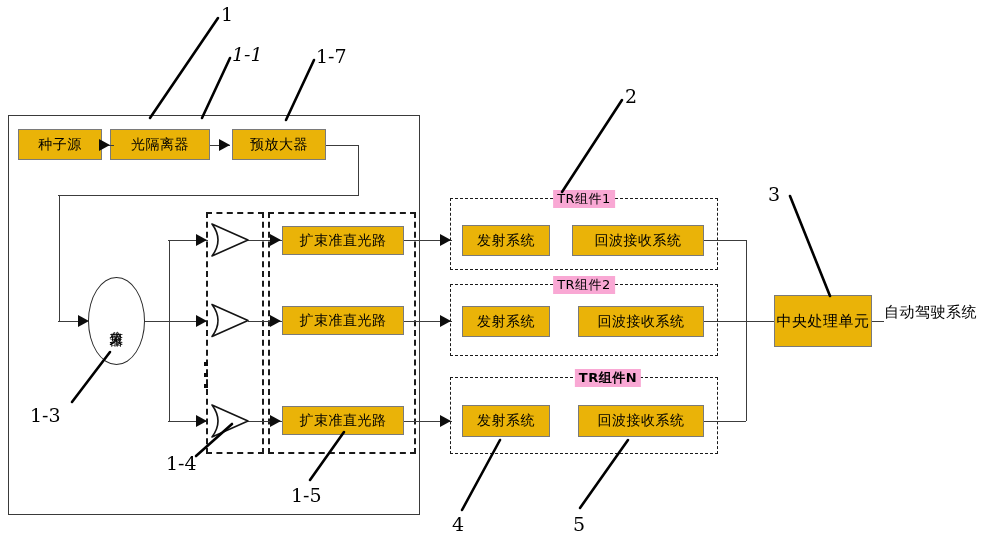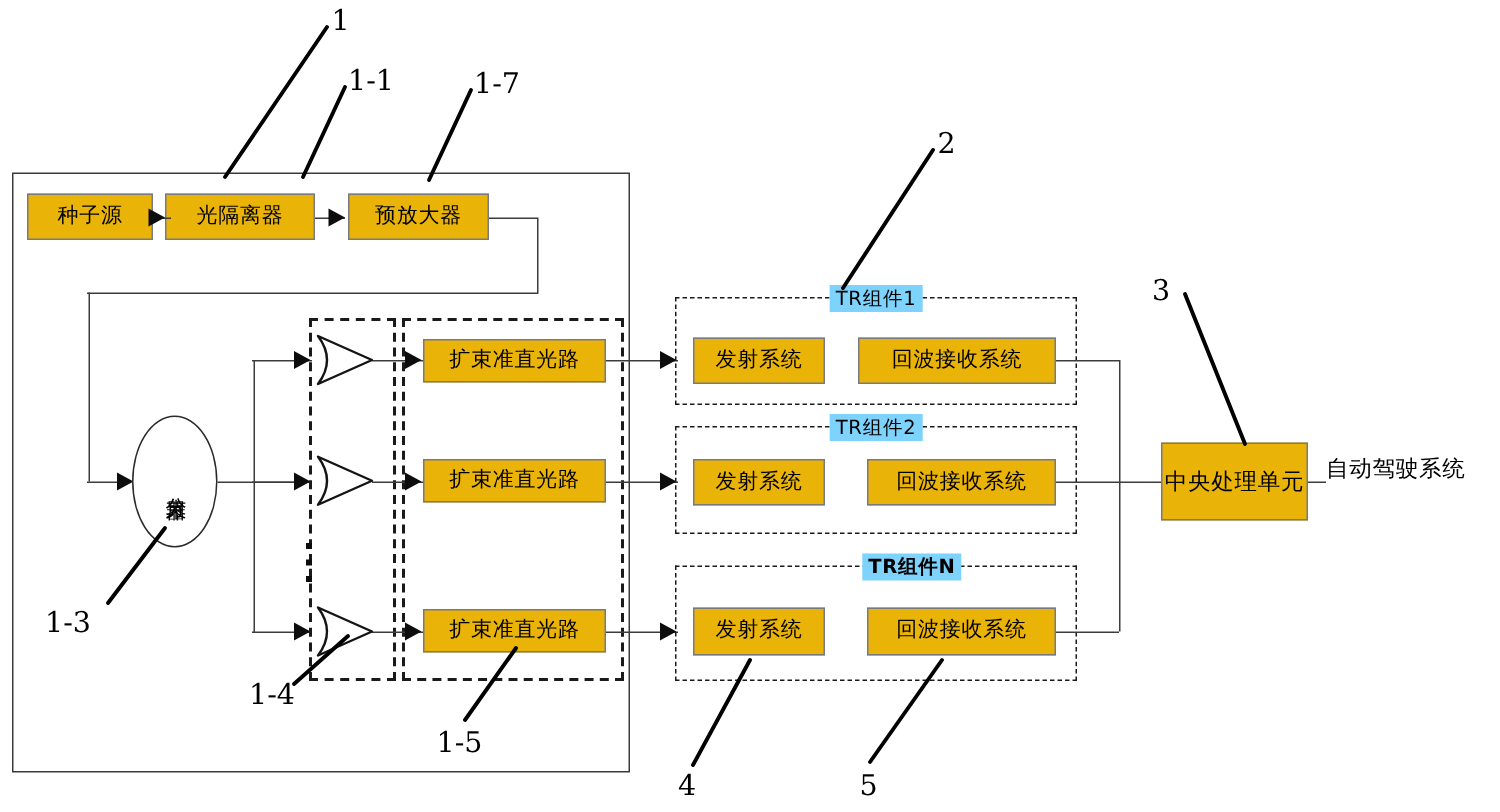--- a/index.html
+++ b/index.html
@@ -51,21 +51,21 @@
   .dashed-thin {
     position: absolute;
     box-sizing: border-box;
     border: 1.6px dashed #1a1a1a;
     background: transparent;
   }
 
   
   .group-caption {
     position: absolute;
-    background: #7dd3fc;
+    background: #f9a8d4;
     padding: 0 4px;
     font-size: 13px;
     color: #000;
     white-space: nowrap;
     transform: translate(-50%, -50%);
     letter-spacing: 0.5px;
   }
 
   
   .wire-h {
@@ -263,21 +263,21 @@
   <div class="box big" style="left:774px; top:295px; width:98px; height:52px; flex-direction:row;">
     <span>中央处理</span>
     <span>单元</span>
   </div>
 
   <div class="wire-h" style="left:872px; top:320.5px; width:12px;"></div>
 
   <div class="free-text" style="left:884px; top:303px;">自动驾驶系统</div>
 
   <div class="ref-num" style="left:221px; top:3px;">1</div>
-  <div class="ref-num" style="left:232px; top:43px;">1-1</div>
+  <div class="ref-num" style="left:232px; top:43px;font-style:italic;">1-1</div>
   <div class="ref-num" style="left:316px; top:45px;">1-7</div>
   <div class="ref-num" style="left:30px;  top:404px;">1-3</div>
   <div class="ref-num" style="left:166px; top:452px;">1-4</div>
   <div class="ref-num" style="left:291px; top:484px;">1-5</div>
   <div class="ref-num" style="left:625px; top:85px;">2</div>
   <div class="ref-num" style="left:768px; top:183px;">3</div>
   <div class="ref-num" style="left:452px; top:513px;">4</div>
   <div class="ref-num" style="left:573px; top:513px;">5</div>
 
   <svg class="overlay" viewBox="0 0 1000 541">

